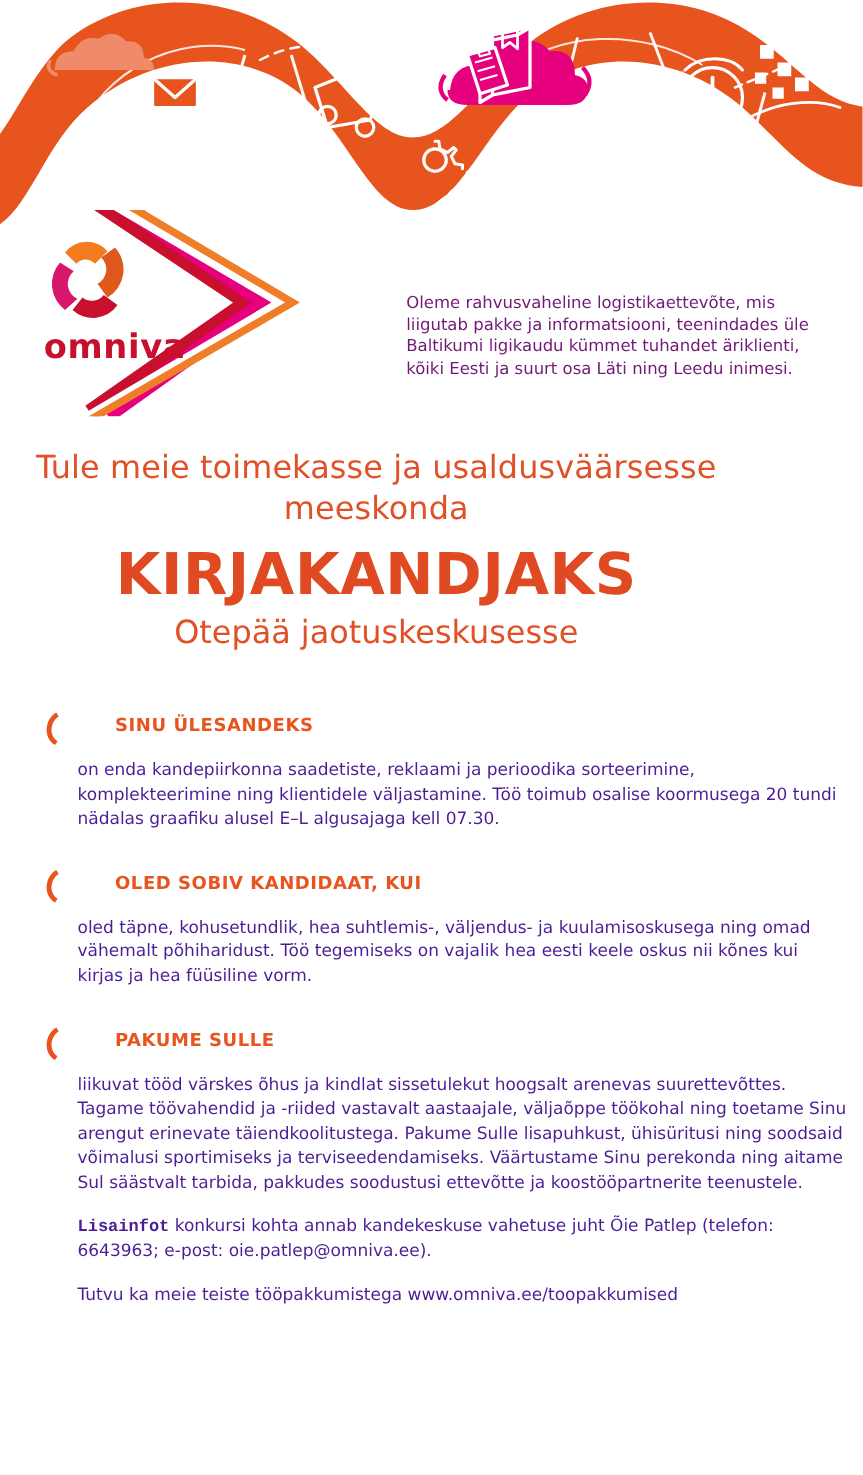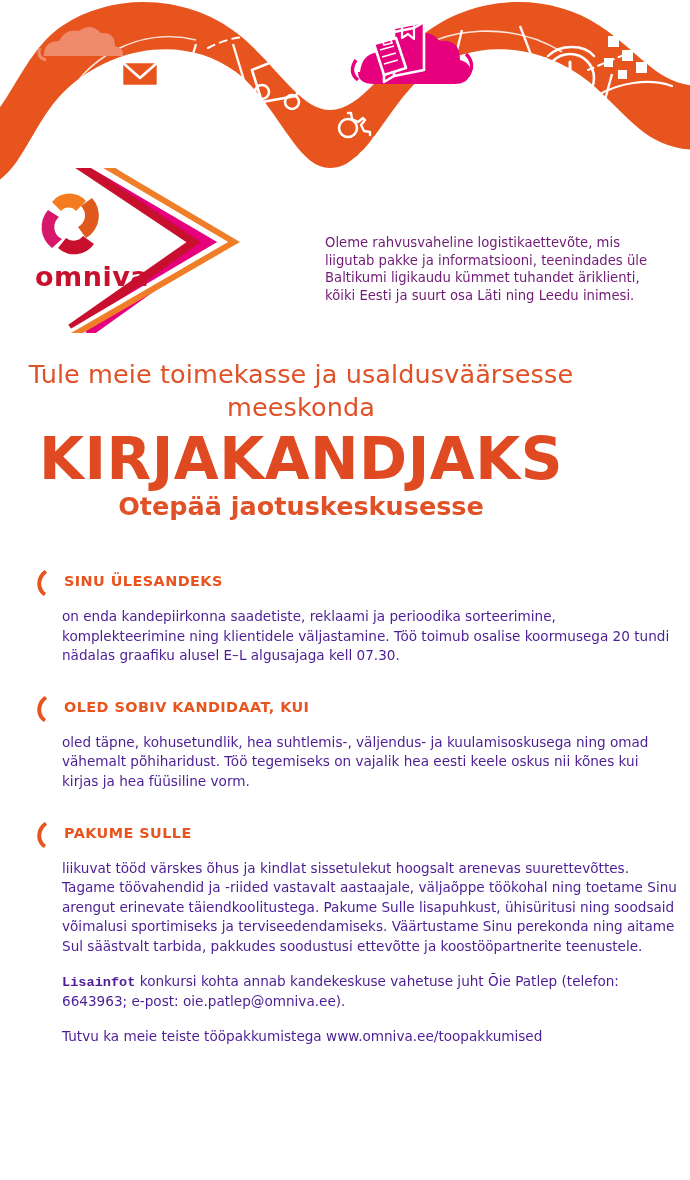--- a/index.html
+++ b/index.html
@@ -58,46 +58,46 @@
     text-align: center;
   }
   .headline .lead {
     font-size: 25.5px;
     line-height: 33px;
     color: #e05127;
     font-weight: 400;
     letter-spacing: 0.1px;
   }
   .headline .role {
-    font-size: 58px;
+    font-size: 46px;
     line-height: 54px;
     color: #df4a22;
     font-weight: 700;
     letter-spacing: 0.5px;
     margin-top: 8px;
   }
   .headline .place {
     font-size: 25.5px;
     line-height: 33px;
     color: #e05127;
-    font-weight: 700;
+    font-weight: 400;
     margin-top: 4px;
   }
 
   
   .content {
     position: absolute;
     top: 568px;
     left: 0;
     width: 690px;
   }
   .section { position: relative; }
   .section-head {
     position: relative;
-    padding-left: 64px;
+    padding-left: 92px;
     min-height: 30px;
   }
   .bullet {
     position: absolute;
     left: 32px;
     top: 1px;
     width: 16px;
     height: 28px;
   }
   .bullet svg { display: block; }

